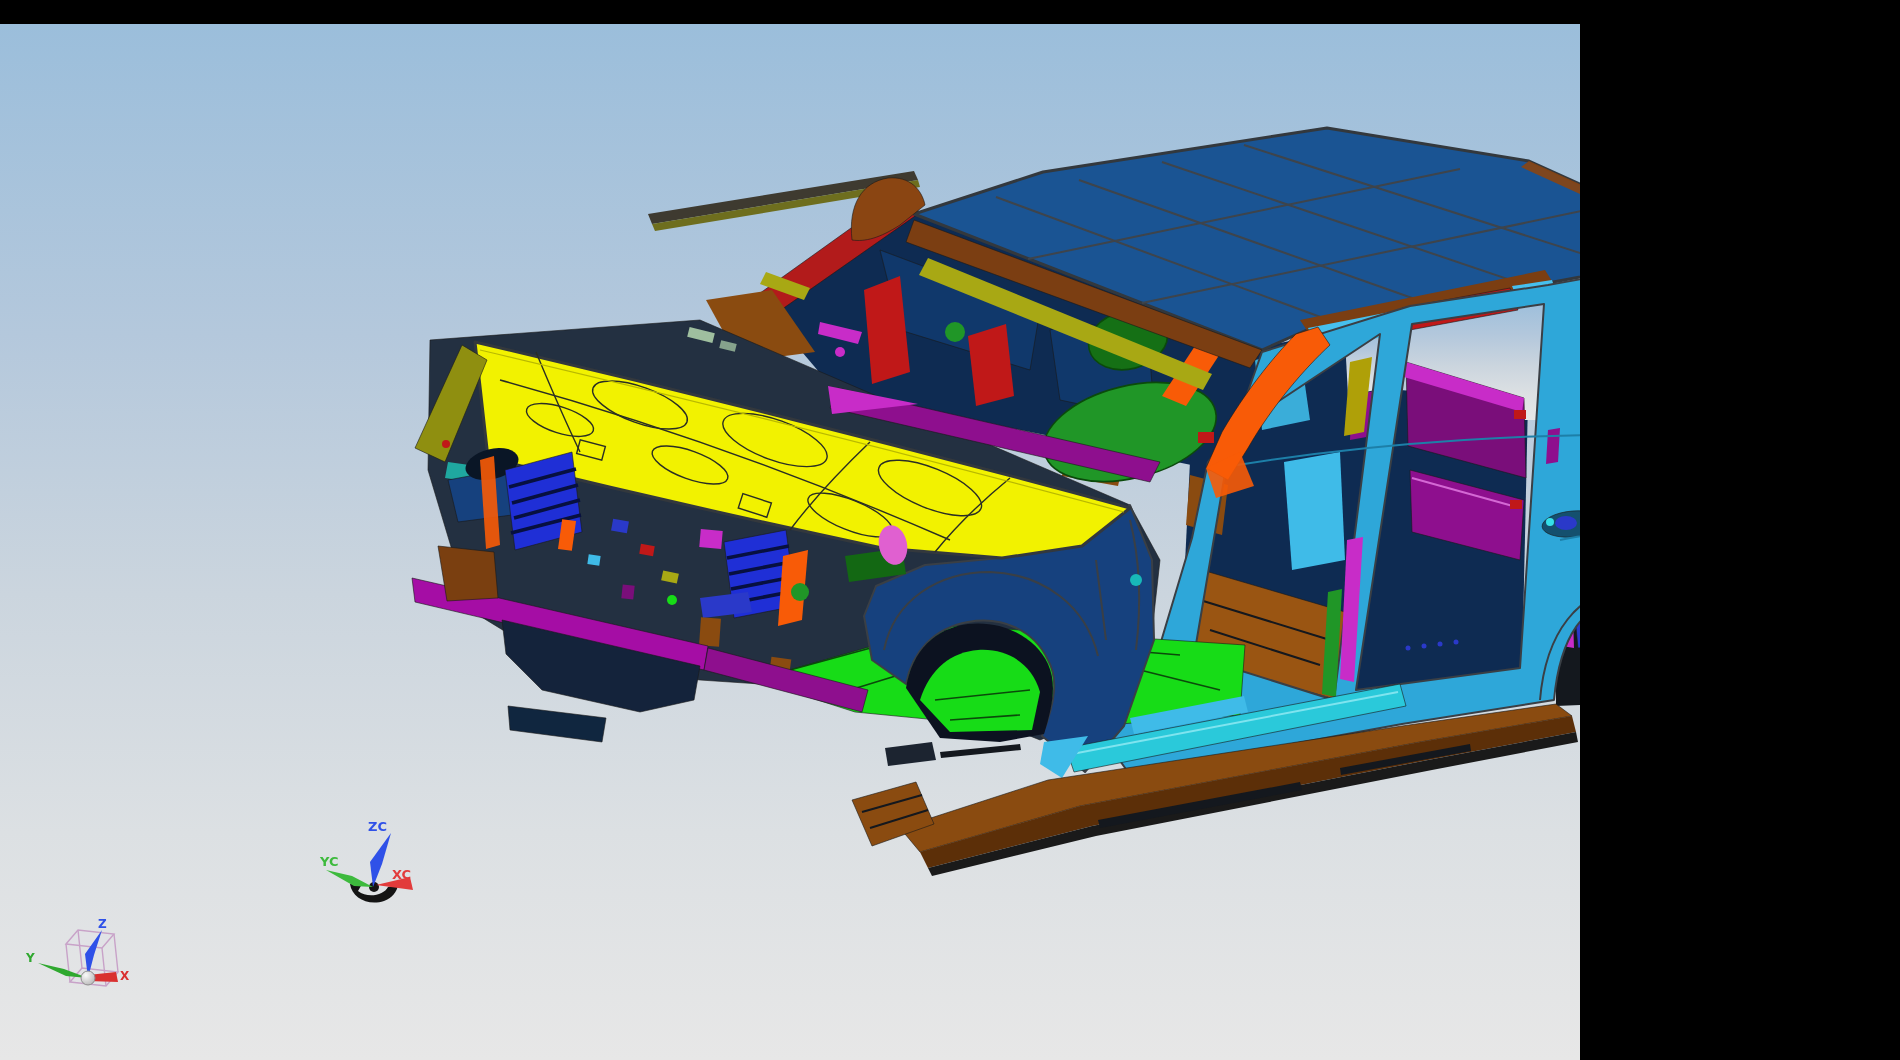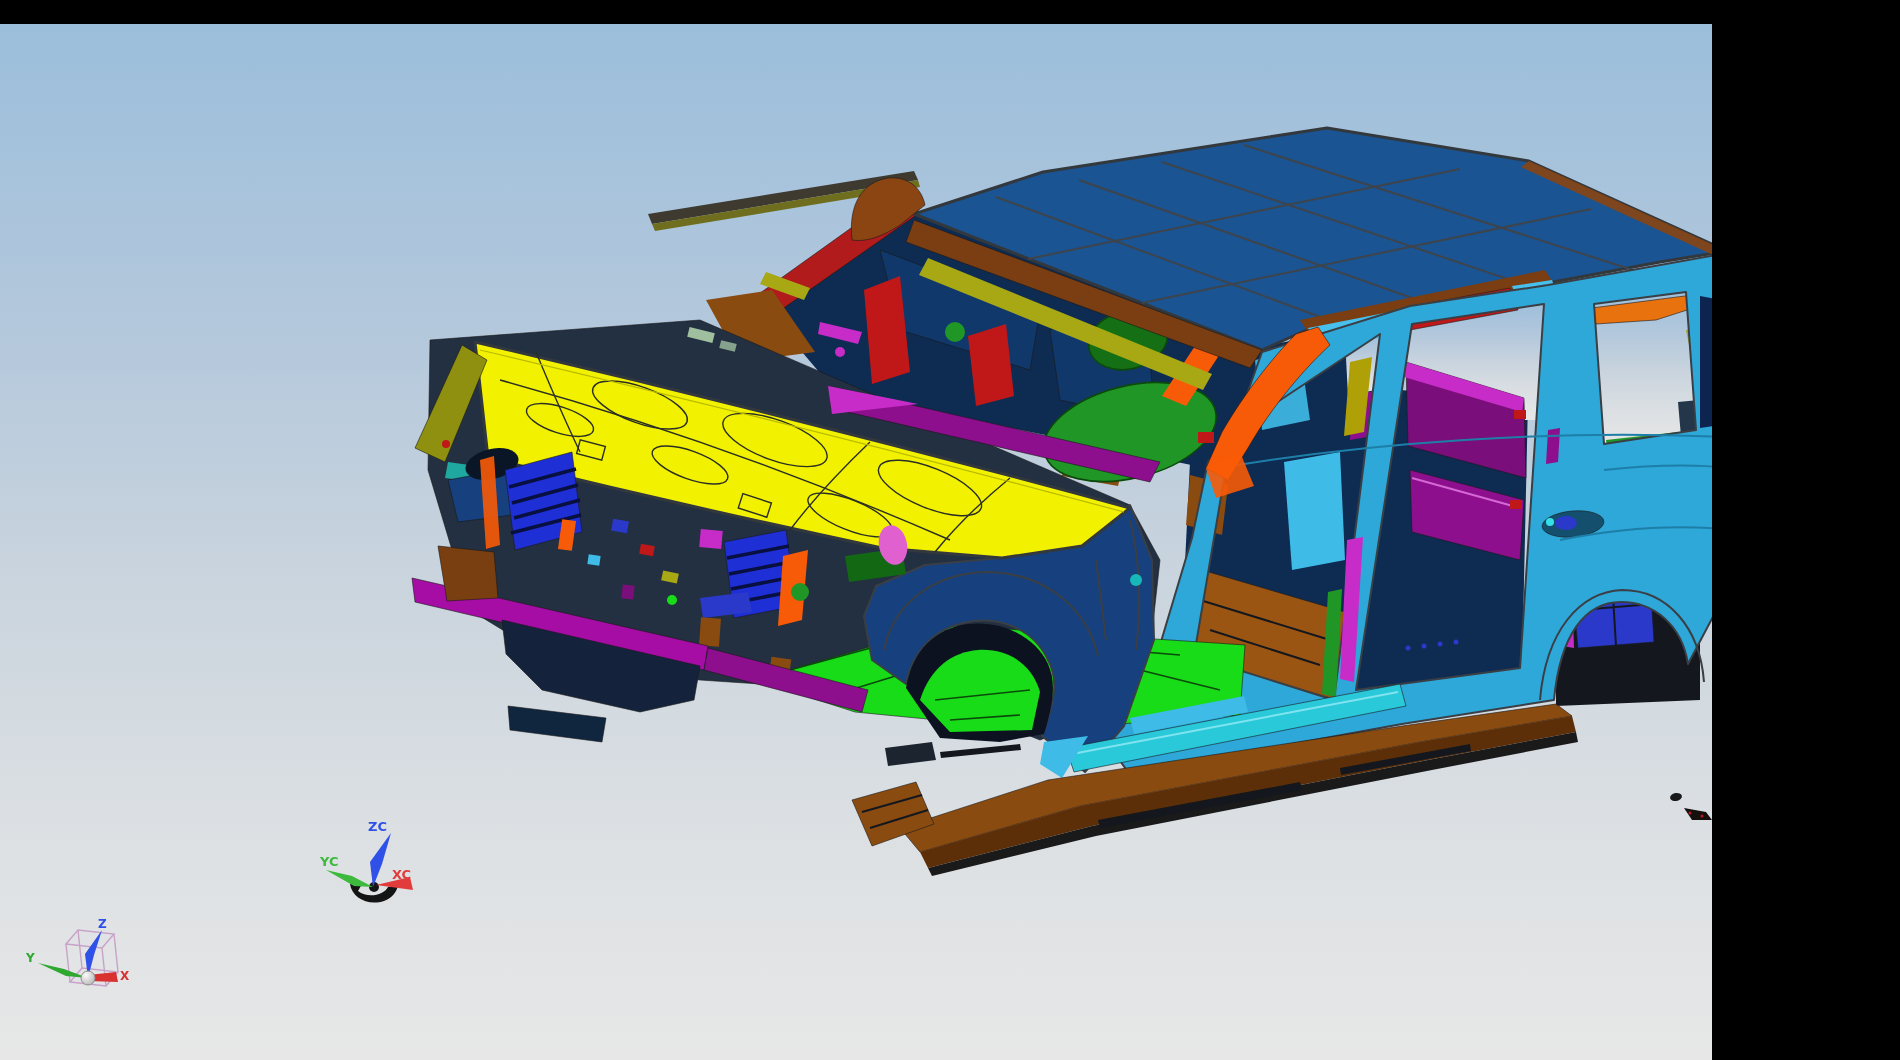--- a/index.html
+++ b/index.html
@@ -1,16 +1,16 @@
 <!DOCTYPE html>
 <html><head>
 <meta charset="utf-8">
 <style>
   html,body{margin:0;padding:0;background:#000;}
-  .stage{position:relative;width:1712px;height:1060px;overflow:hidden;background:#000;}
+  .stage{position:relative;width:1580px;height:1060px;overflow:hidden;background:#000;}
   svg{display:block;}
   text{font-family:"DejaVu Sans",sans-serif;}
   .o{stroke:#3A3F45;stroke-width:2;stroke-linejoin:round;}
   .o3{stroke:#33383D;stroke-width:3;stroke-linejoin:round;}
   .ln{fill:none;}
   .rln{stroke:#3E444B;stroke-width:2;}
   .hl{stroke:#2A2E24;stroke-width:1.4;}
   .hy{stroke:#B9B900;stroke-width:1.2;}
   .gl{stroke:#0B4A0B;stroke-width:1.6;}
   .cl{stroke:#1D7FA8;stroke-width:2;}

